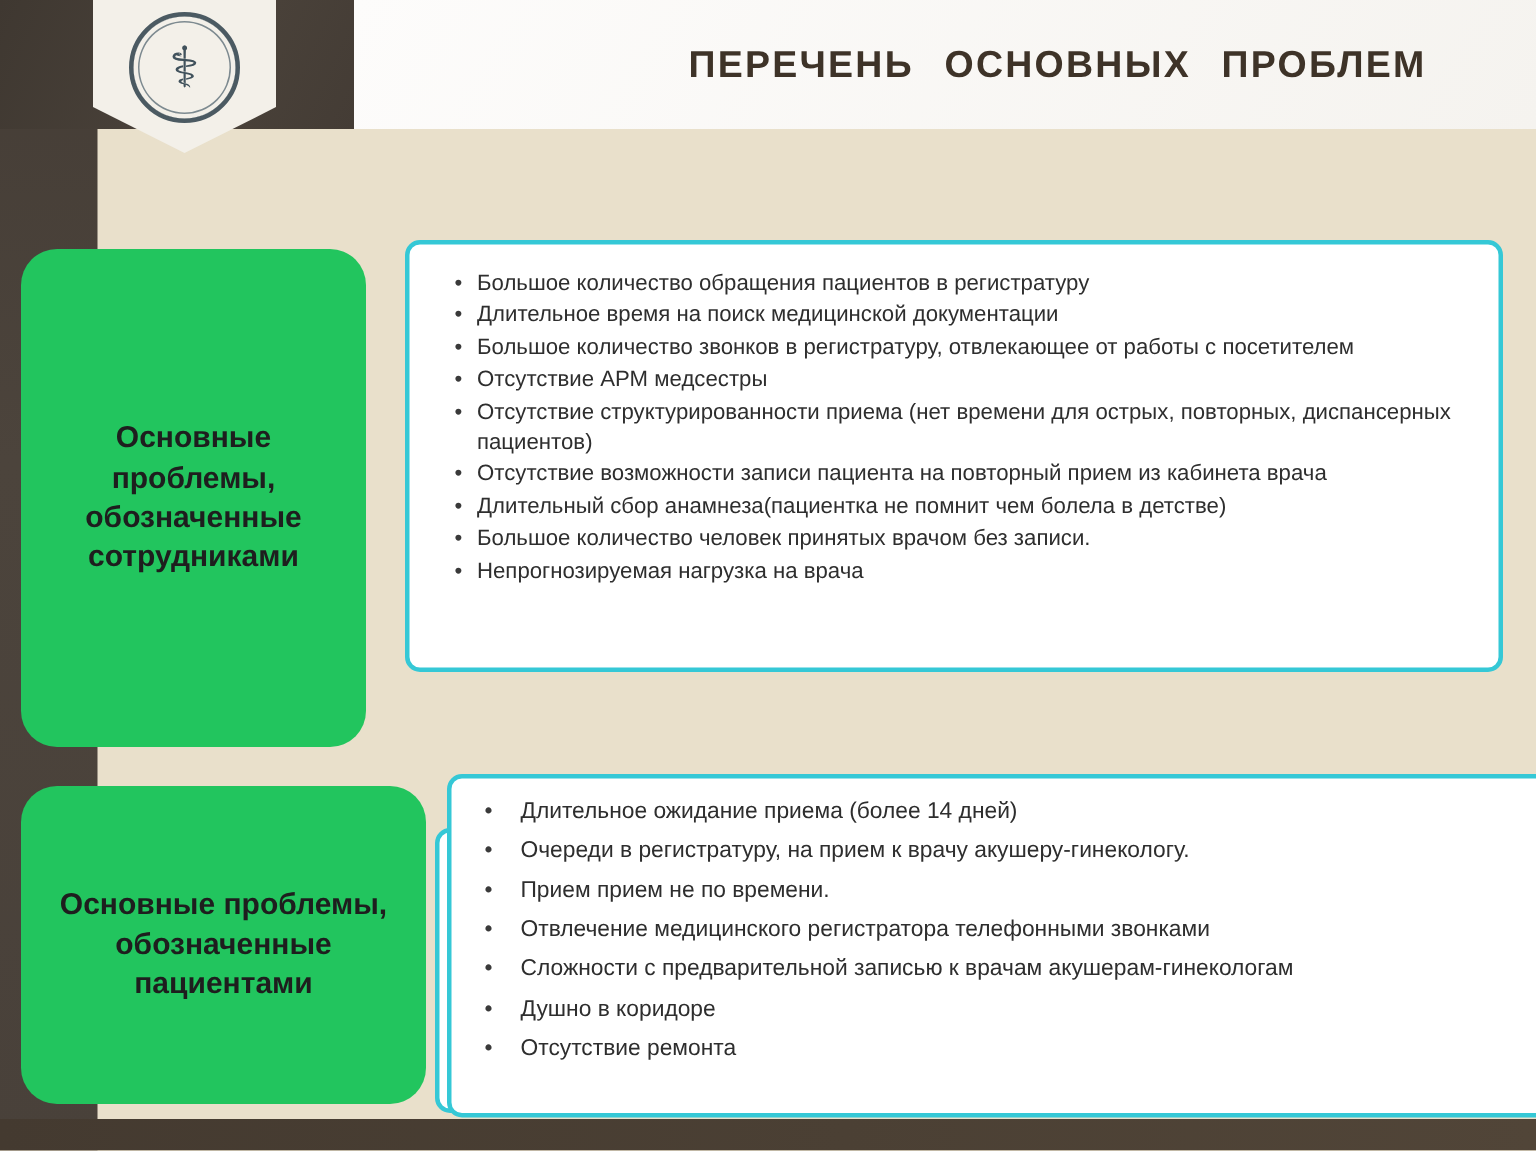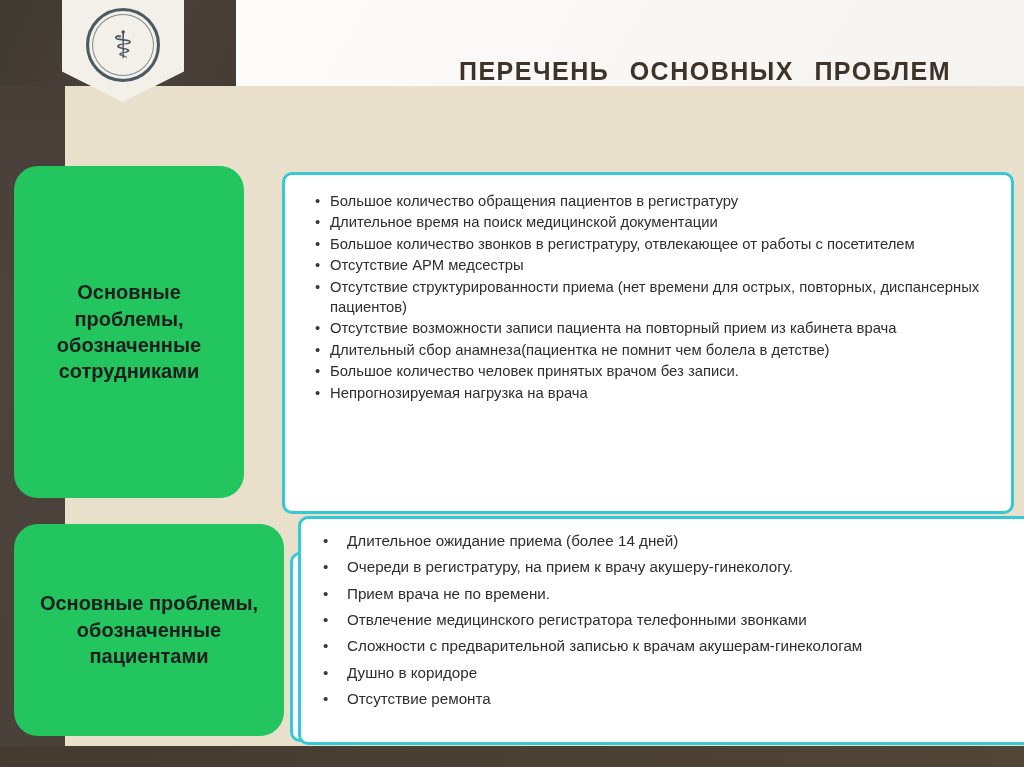--- a/index.html
+++ b/index.html
@@ -11,21 +11,21 @@
   
   .left-bar { position:absolute; left:0; top:0; width:65px; height:767px;
               background:linear-gradient(180deg,#453d36 0%,#4c443c 40%,#49413a 100%); }
 
   
   .header { position:absolute; left:0; top:0; width:1024px; height:86px; background:#fbfaf8; }
   .header-dark { position:absolute; left:0; top:0; width:236px; height:86px;
                  background:linear-gradient(115deg,#3f3831 0%,#4a423a 60%,#443c35 100%); }
   .header-light { position:absolute; left:236px; top:0; width:788px; height:86px;
                   background:linear-gradient(120deg,#fdfcfb 0%,#f5f3ef 100%);
-                  display:flex; align-items:flex-end; justify-content:center; }
+                  display:flex; align-items:center; justify-content:center; }
   .title { font-size:25px; font-weight:bold; color:#3e3328; letter-spacing:1.5px;
            word-spacing:12px; padding-left:150px; white-space:nowrap; }
 
   
   .logo-badge { position:absolute; left:62px; top:0; width:122px; height:102px;
                 background:#f3f0e9;
                 clip-path:polygon(0 0, 100% 0, 100% 70%, 50% 100%, 0 70%);
                 filter:drop-shadow(0 2px 3px rgba(0,0,0,.35));
                 display:flex; align-items:flex-start; justify-content:center; z-index:5; }
   .logo-circle { margin-top:8px; width:74px; height:74px; border-radius:50%;
@@ -39,21 +39,21 @@
   .green-box { position:absolute; background:#22c55e; border-radius:24px;
                display:flex; align-items:center; justify-content:center;
                text-align:center; padding:10px 14px;
                color:#1e1e1e; font-weight:bold; font-size:20px; line-height:1.32; }
   .gbox1 { left:14px; top:166px; width:230px; height:332px; }
   .gbox2 { left:14px; top:524px; width:270px; height:212px; }
 
   
   .white-box { position:absolute; background:#ffffff; border:3px solid #35c8d6;
                border-radius:10px; z-index:2; }
-  .wbox1 { left:270px; top:172px; width:732px; height:342px; padding:16px 18px 10px 30px;margin-left:12px; }
+  .wbox1 { left:270px; top:160px; width:732px; height:288px; padding:16px 18px 10px 30px; }
   .wbox2 { left:270px; top:516px; width:738px; height:229px; padding:13px 16px 8px 22px;margin-left:28px; }
   .ghost-box { position:absolute; left:290px; top:552px; width:728px; height:190px;
                background:#ffffff; border:3px solid #35c8d6; border-radius:10px; z-index:1; }
 
   ul.plist { list-style:none; }
   ul.plist li { position:relative; color:#2e2e2e; }
   ul.plist li::before { content:"•"; position:absolute; left:0; top:0; color:#3a3a3a; }
 
   .list1 li { font-size:14.8px; line-height:1.38; padding-left:15px; margin-bottom:1px; }
   .list2 li { font-size:15.2px; line-height:1.24; padding-left:24px; margin-bottom:7.5px; }
@@ -104,21 +104,21 @@
   <div class="ghost-box"></div>
 
   <div class="green-box gbox2">
     <span>Основные проблемы, обозначенные пациентами</span>
   </div>
 
   <div class="white-box wbox2">
     <ul class="plist list2">
         <li>Длительное ожидание приема (более 14 дней)</li>
         <li>Очереди в регистратуру, на прием к врачу акушеру-гинекологу.</li>
-        <li>Прием врача не по времени.</li>
+        <li>Прием прием не по времени.</li>
         <li>Отвлечение медицинского регистратора телефонными звонками</li>
         <li>Сложности с предварительной записью к врачам акушерам-гинекологам</li>
         <li>Душно в коридоре</li>
         <li>Отсутствие ремонта</li>
       </ul>
   </div>
 
   <div class="footer"></div>
 
 </div>

